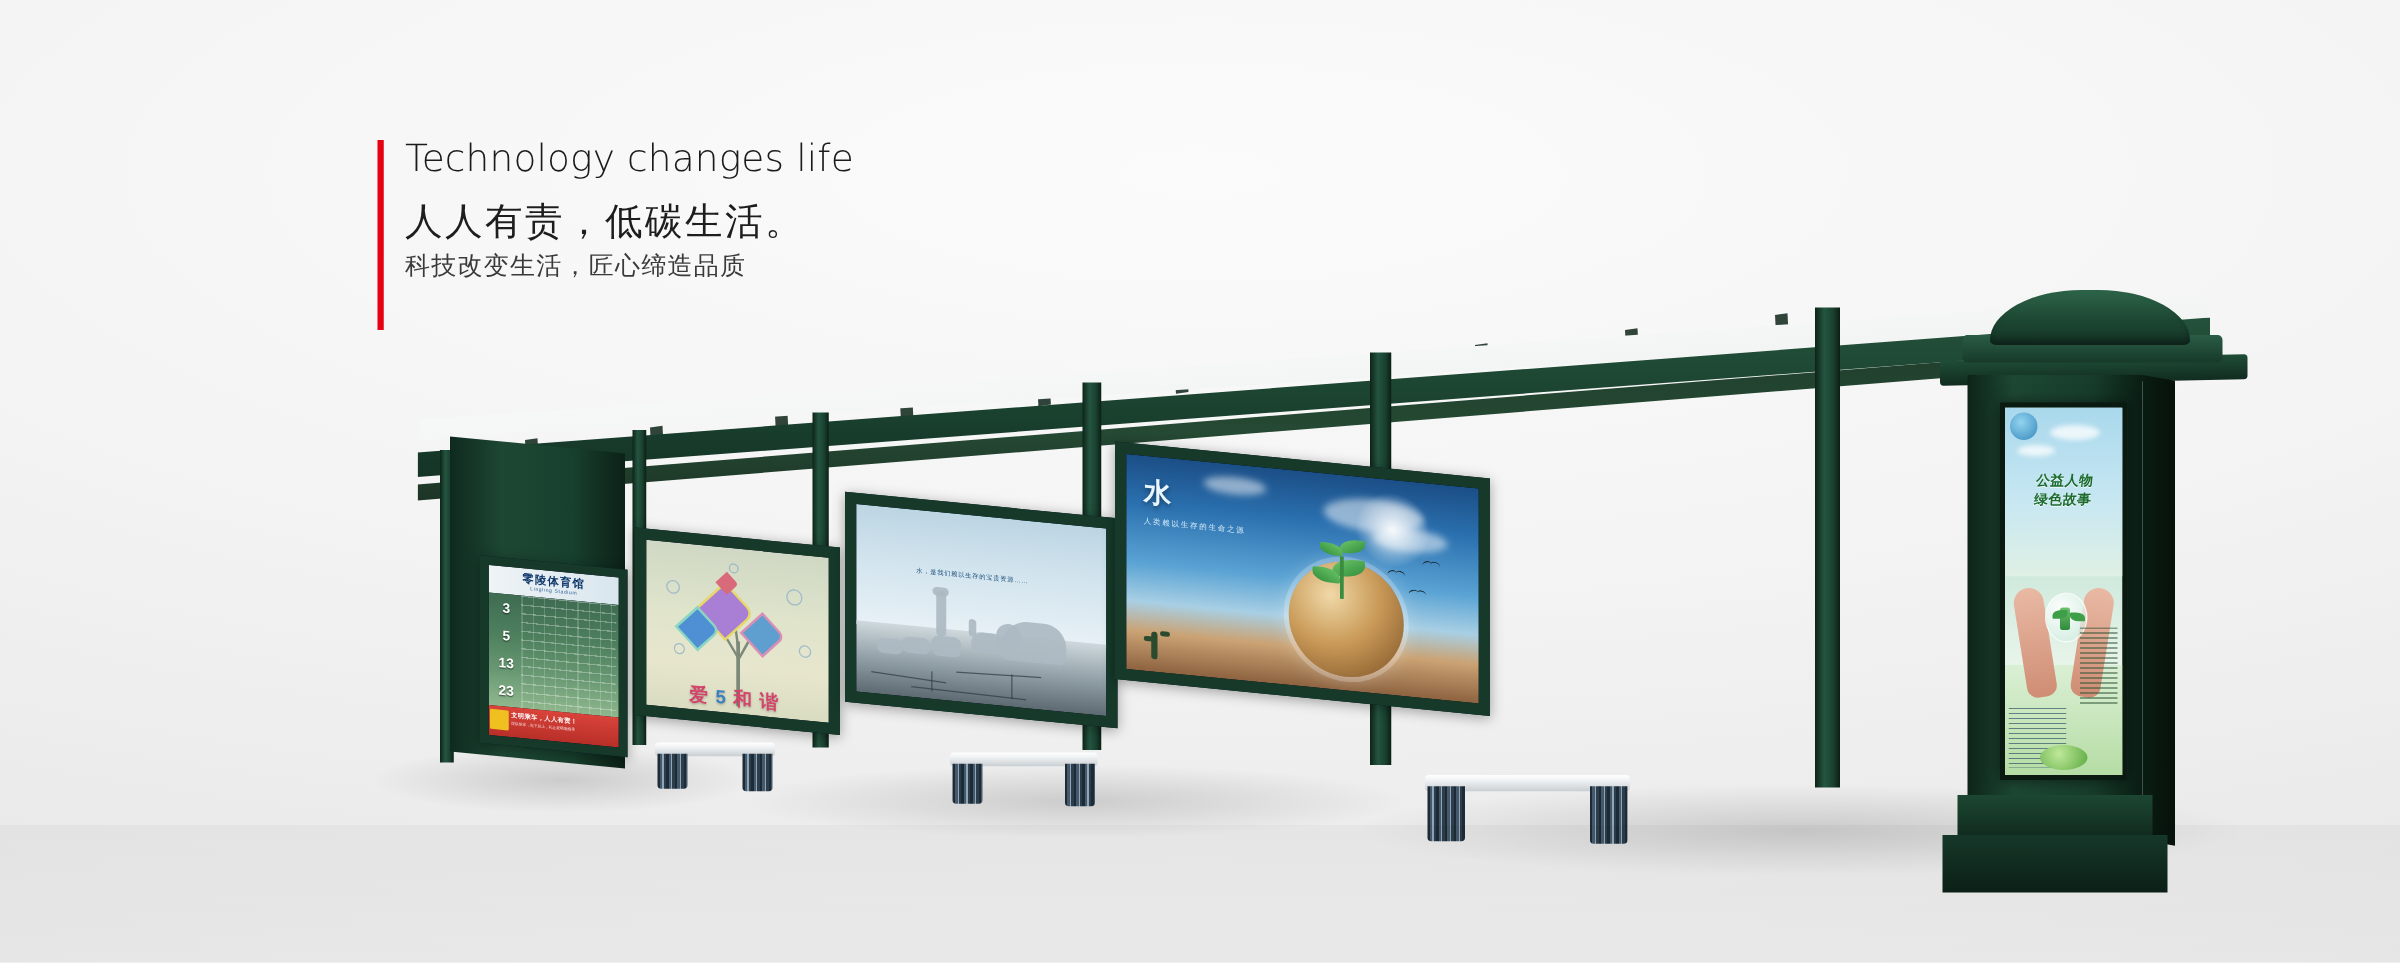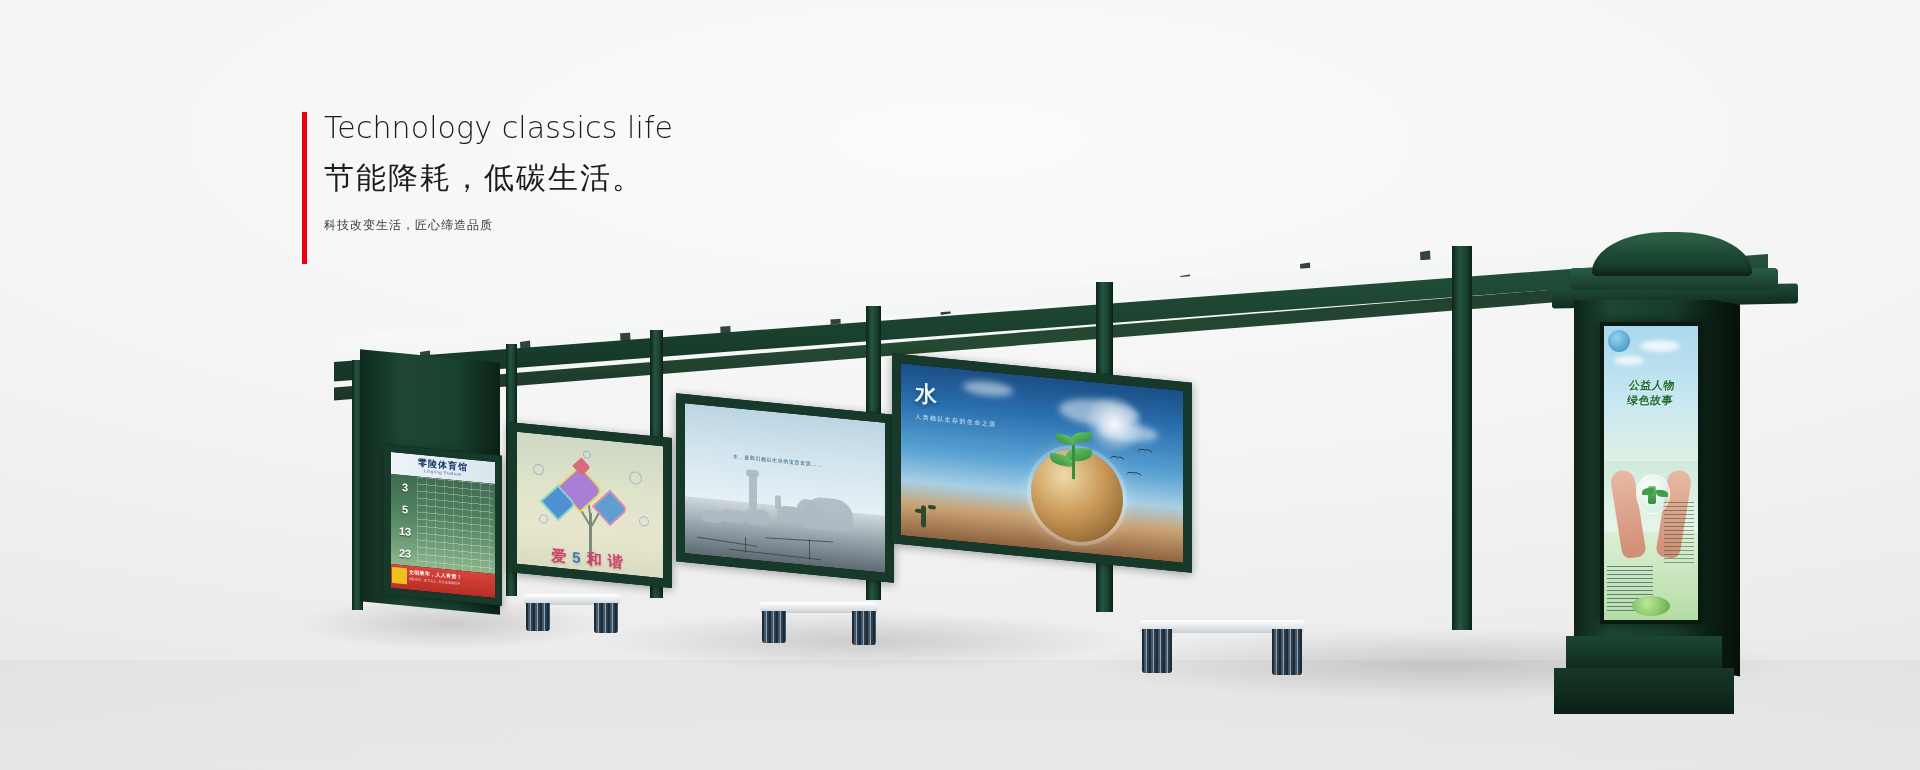--- a/index.html
+++ b/index.html
@@ -33,22 +33,22 @@
   .h-line2{
     font-size:30px;font-weight:300;color:#1b1b1b;letter-spacing:.1px;
     line-height:36px;margin-top:2px;white-space:nowrap;
     font-family:"DejaVu Sans",sans-serif;
   }
   .h-line3{
     font-size:30px;color:#1d1d1d;letter-spacing:2px;
     line-height:40px;margin-top:12px;white-space:nowrap;
   }
   .h-line4{
-    font-size:12px;color:#3a3a3a;letter-spacing:1px;
-    line-height:22px;margin-top:16px;white-space:nowrap;
+    font-size:20px;color:#3a3a3a;letter-spacing:1px;
+    line-height:22px;margin-top:4px;white-space:nowrap;
   }
 
   
   #shelter{position:absolute;left:0;top:0;width:1920px;height:770px;}
 
   
   #roof-slab{
     position:absolute;left:336px;top:236px;width:1430px;height:135px;
     background:linear-gradient(175deg,#ffffff 0%,#f6f8f7 40%,#e4eae6 100%);
     -webkit-clip-path:polygon(0% 74%, 100% 0%, 100% 16%, 0% 86%);
@@ -248,22 +248,22 @@
     background:linear-gradient(to bottom,rgba(0,0,0,.03),rgba(0,0,0,0));}
 </style>
 </head>
 <body>
 
 <div id="stage">
 
   <div id="headline">
     <div class="accent-rule"></div>
     <div class="lines">
-      <div class="h-line2">Technology classics life</div>
-      <div class="h-line3">节能降耗，低碳生活。</div>
+      <div class="h-line2">Technology changes life</div>
+      <div class="h-line3">人人有责，低碳生活。</div>
       <div class="h-line4">科技改变生活，匠心缔造品质</div>
     </div>
   </div>
 
   <div id="shelter">
 
     <div class="gshadow" style="left:300px;top:598px;width:300px;height:52px;"></div>
     <div class="gshadow" style="left:600px;top:612px;width:520px;height:58px;"></div>
     <div class="gshadow" style="left:1090px;top:628px;width:700px;height:72px;"></div>
 

